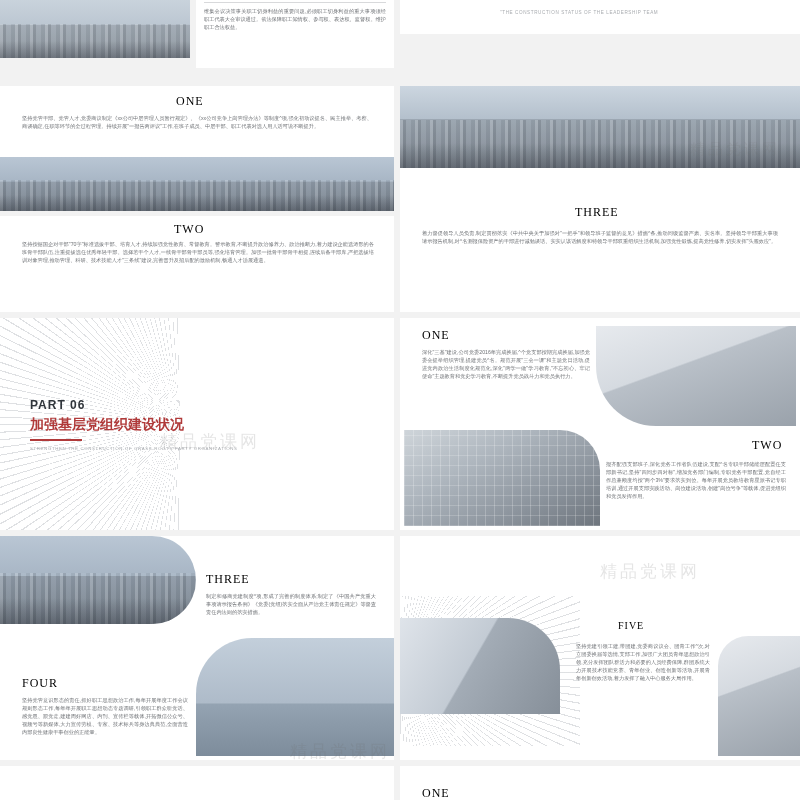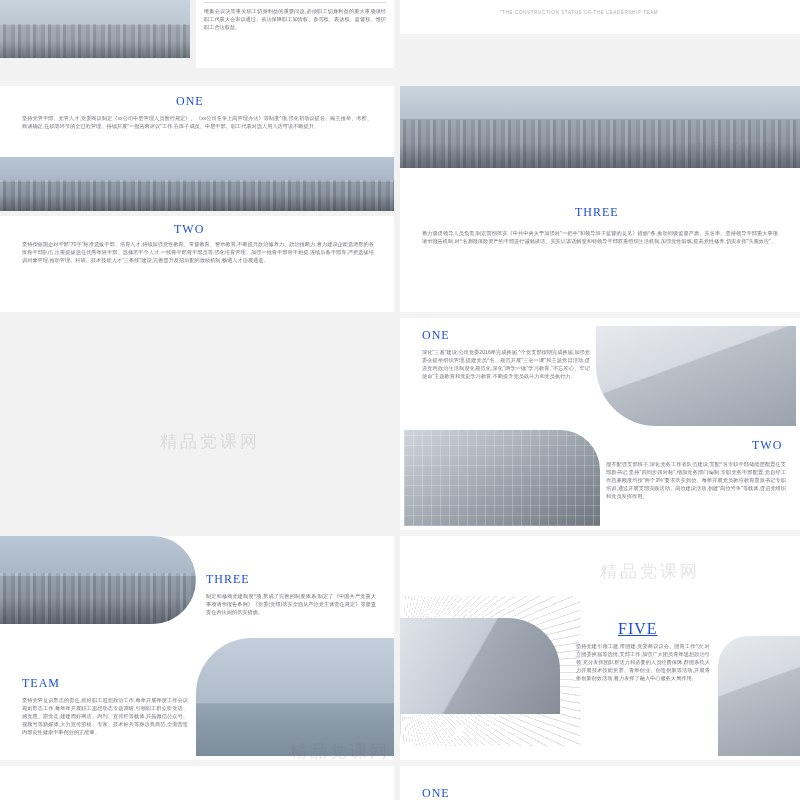--- a/index.html
+++ b/index.html
@@ -15,21 +15,21 @@
     background: #f2f2f2;
   }
   
   .slide {
     position: absolute;
     background: #ffffff;
     overflow: hidden;
   }
   .num {
     font-family: "Liberation Serif", serif;
-    color: #1d4ed8;
+    color: #000000;
     letter-spacing: 1px;
   }
   .body-text {
     color: #6f7276;
     line-height: 1.55;
     font-size: 5.2px;
     text-align: justify;
   }
   .rule {
     height: 1px; background: #d8d9db; border: 0;
@@ -161,44 +161,51 @@
     <p class="body-text" style="position:absolute;left:22px;top:24px;width:352px;">坚持按据国企对干部"70字"标准选拔干部、培育人才,持续加强党性教育、常督教育。警示教育,不断提升政治修养力、政治推断力,着力建设企能选涛形的各班骨干部队伍,注重提拔选任优秀年轻干部。选择若干个人才,一线骨干部骨干部员等,强化培育管理。加强一批骨干部骨干相提,连续后备干部库,严把选拔培训对象管理,推动管理、科研、技术技能人才"三条线"建设,完善晋升及招后配的激励机制,畅通人才适展通道。</p>
   </div>
 
   <div class="slide" style="left:400px;top:211px;width:400px;height:101px;">
 
     <p class="body-text" style="position:absolute;left:22px;top:18px;width:356px;">着力督促领导人员负责,制定贯彻落实《中共中央关于加强对"一把手"和领导班子监督的意见》措施^条,推动同级监督严肃、实名率。坚持领导干部重大事项请示报告机制,对^名测报保险资产的干部进行诫勉谈话、实实认该话解度和特领导干部双重组织生活机制,加强党性锻炼,提高党性修养,切实发挥"头雁效应"。</p>
   </div>
 
   <div class="num" style="position:absolute;left:575px;top:205px;font-size:12px;">THREE</div>
 
+  <div class="slide" style="left:0;top:318px;width:394px;height:212px;">
+    <div class="fan" style="left:-150px;top:0;width:330px;height:212px;"></div>
+    <div class="part-num" style="position:absolute;left:30px;top:80px;font-size:12px;">PART 06</div>
+    <div class="part-title" style="position:absolute;left:30px;top:98px;font-size:14px;">加强基层党组织建设状况</div>
+    <div class="sep-line" style="position:absolute;left:30px;top:121px;"></div>
+    <div class="eng" style="position:absolute;left:30px;top:128px;font-size:4.4px;">STRENGTHEN THE CONSTRUCTION OF GRASS-ROOTS PARTY ORGANIZATIONS</div>
+  </div>
 
   <div class="slide" style="left:400px;top:318px;width:400px;height:212px;">
     <div class="num" style="position:absolute;left:22px;top:10px;font-size:12px;">ONE</div>
     <p class="body-text" style="position:absolute;left:22px;top:30px;width:168px;">深化"三基"建设,公司党委2016年完成换届,^个党支部按期完成换届,加强党委会提举组织管理,提建党员^名。规范开展"三会一课"和主题党日活动,促进党内政治生活制度化规范化,深化"两学一做"学习教育,"不忘初心、牢记使命"主题教育和党史学习教育,不断提升党员战斗力和党员执行力。</p>
     <div class="photo ph-bldg-white" style="left:196px;top:8px;width:200px;height:100px;border-radius:0 0 0 60px;"></div>
     <div class="photo ph-steel grid-lines" style="left:4px;top:112px;width:196px;height:96px;border-radius:0 40px 0 0;"></div>
     <div class="num" style="position:absolute;left:352px;top:120px;font-size:12px;">TWO</div>
     <p class="body-text" style="position:absolute;left:206px;top:142px;width:180px;">报齐配强支部班子,深化党务工作者队伍建设,支配^名专职干部储能层配置任支部新书记,坚持"四同步四对标",增加党务部门编制,专职党务干部配置,党自经工作总兼额度均按"两个3%"要求落实到位。每年开展党员教培教育星派书记专职培训,通过开展支部实践活动、岗位建设活动,创建"岗位号争"等载体,促进党组织和党员发挥作用。</p>
   </div>
 
   <div class="slide" style="left:0;top:536px;width:394px;height:224px;">
     <div class="photo ph-city-b sky" style="left:0;top:0;width:196px;height:88px;border-radius:0 46px 46px 0;"></div>
     <div class="num" style="position:absolute;left:206px;top:36px;font-size:12px;">THREE</div>
     <p class="body-text" style="position:absolute;left:206px;top:56px;width:170px;">制定和修商党建制度^项,形成了完善的制度体系;制定了《中国共产党重大事项请示报告条例》《党委(党组)落实全面从严治党主体责任规定》等督查责任内法则的落实措施。</p>
-    <div class="num" style="position:absolute;left:22px;top:140px;font-size:12px;">TEAM</div>
+    <div class="num" style="position:absolute;left:22px;top:140px;font-size:12px;">FOUR</div>
     <p class="body-text" style="position:absolute;left:22px;top:160px;width:166px;">坚持党管意识形态的责任,抓好职工思想政治工作,每年开展年度工作会议规则形态工作,每年年开展职工思想动态专题调研,引领职工群众听党话、感党恩、跟党走,建建周好网店、内刊、宣传栏等载体,开拓微信公众号、视频号等新媒体,大力宣传劳模、专家、技术标兵等身边典典范,全面营造内部良性健康干事创业的正能量。</p>
     <div class="photo ph-water" style="left:196px;top:102px;width:198px;height:118px;border-radius:56px 0 0 0;"></div>
   </div>
 
   <div class="slide" style="left:400px;top:536px;width:400px;height:224px;">
     <div class="fan fan-r" style="left:0;top:60px;width:180px;height:150px;"></div>
     <div class="photo ph-glass" style="left:0;top:82px;width:160px;height:96px;border-radius:0 52px 0 0;"></div>
     <div class="photo ph-bldg-white" style="left:318px;top:100px;width:82px;height:120px;border-radius:30px 0 0 0;"></div>
-    <div class="num" style="position:absolute;left:218px;top:84px;font-size:16px;text-decoration:underline;">FIVE</div>
+    <div class="num" style="position:absolute;left:218px;top:84px;font-size:10px;">FIVE</div>
     <p class="body-text" style="position:absolute;left:176px;top:106px;width:134px;">坚持党建引领工建,带团建,党委商议议会、团青工作^次,对立团委换届等选情,支部工作,加强广大团员青年思想政治引领,充分发挥团队群活力和必要的人员经费保障,群团系统大力开展技术技能竞赛、青年创业、创造创新等活动,开展青年创新创效活动,着力发挥了融入中心服务大局作用。</p>
   </div>
 
   <div class="slide" style="left:400px;top:766px;width:400px;height:34px;">
     <div class="num" style="position:absolute;left:22px;top:20px;font-size:12px;">ONE</div>
   </div>
   <div class="slide" style="left:0;top:766px;width:394px;height:34px;"></div>
 
   <div class="watermark wm-big" style="left:160px;top:430px;">精品党课网</div>
   <div class="watermark wm-big" style="left:600px;top:560px;">精品党课网</div>

